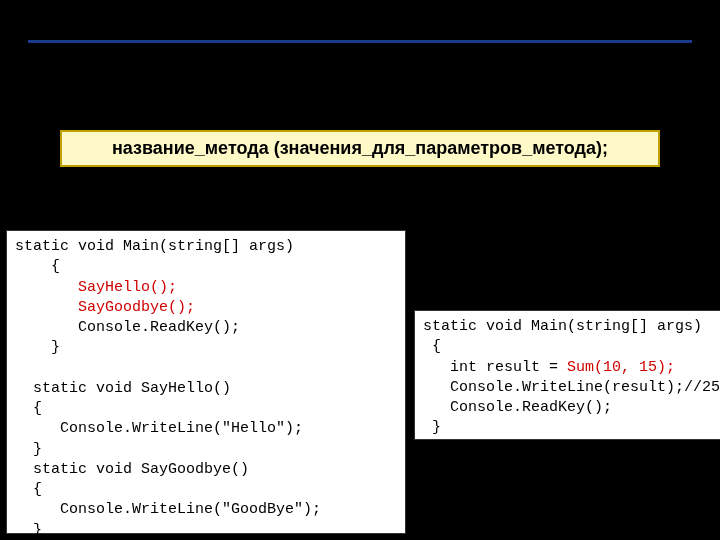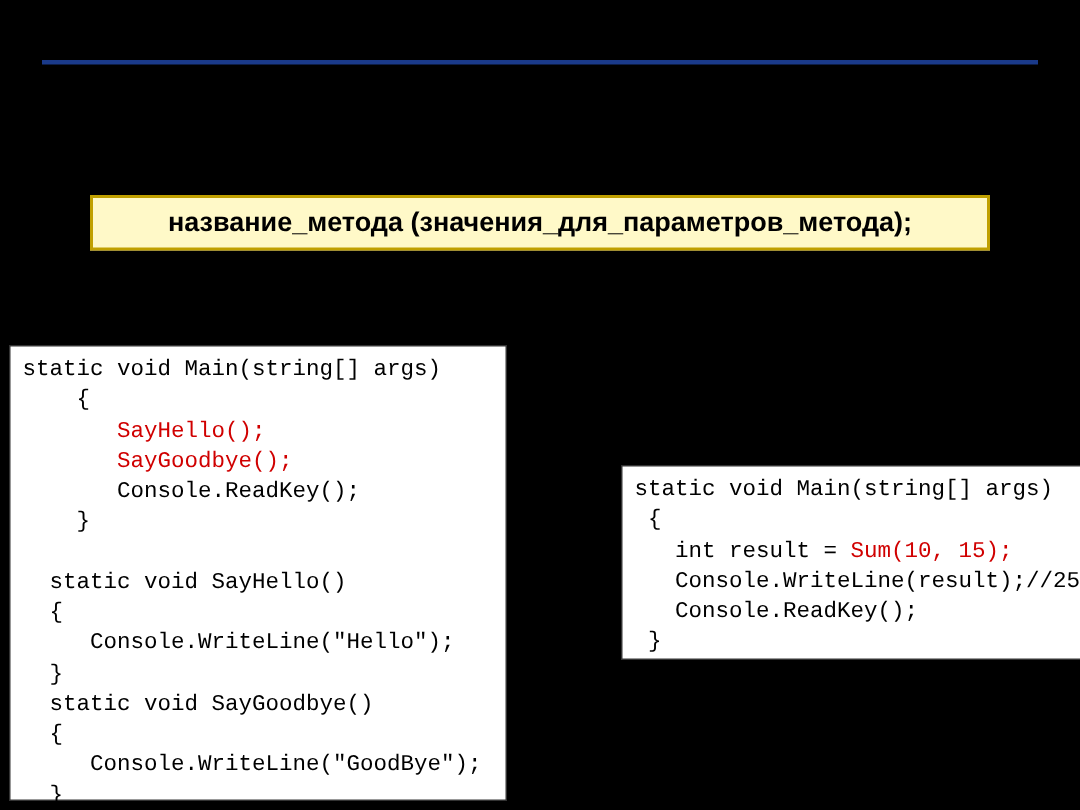--- a/index.html
+++ b/index.html
@@ -39,21 +39,21 @@
     padding: 6px 8px;
     font-family: Consolas, "Courier New", monospace;
     font-size: 15px;
     line-height: 1.35;
     color: #000;
     white-space: pre;
   }
   .codebox.left {
     top: 230px;
     left: 6px;
-    width: 332px;
+    width: 400px;
     height: 304px;
   }
   .codebox.right {
     top: 310px;
     left: 414px;
     width: 326px;
     height: 130px;
   }
   .red { color: #d00000; }
 </style>

